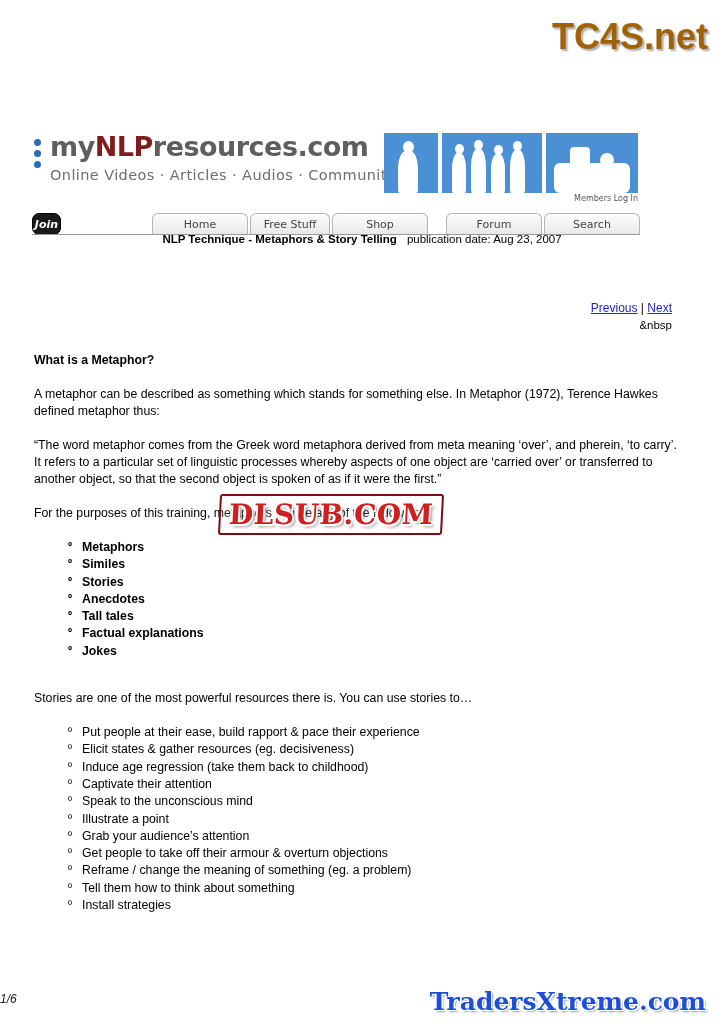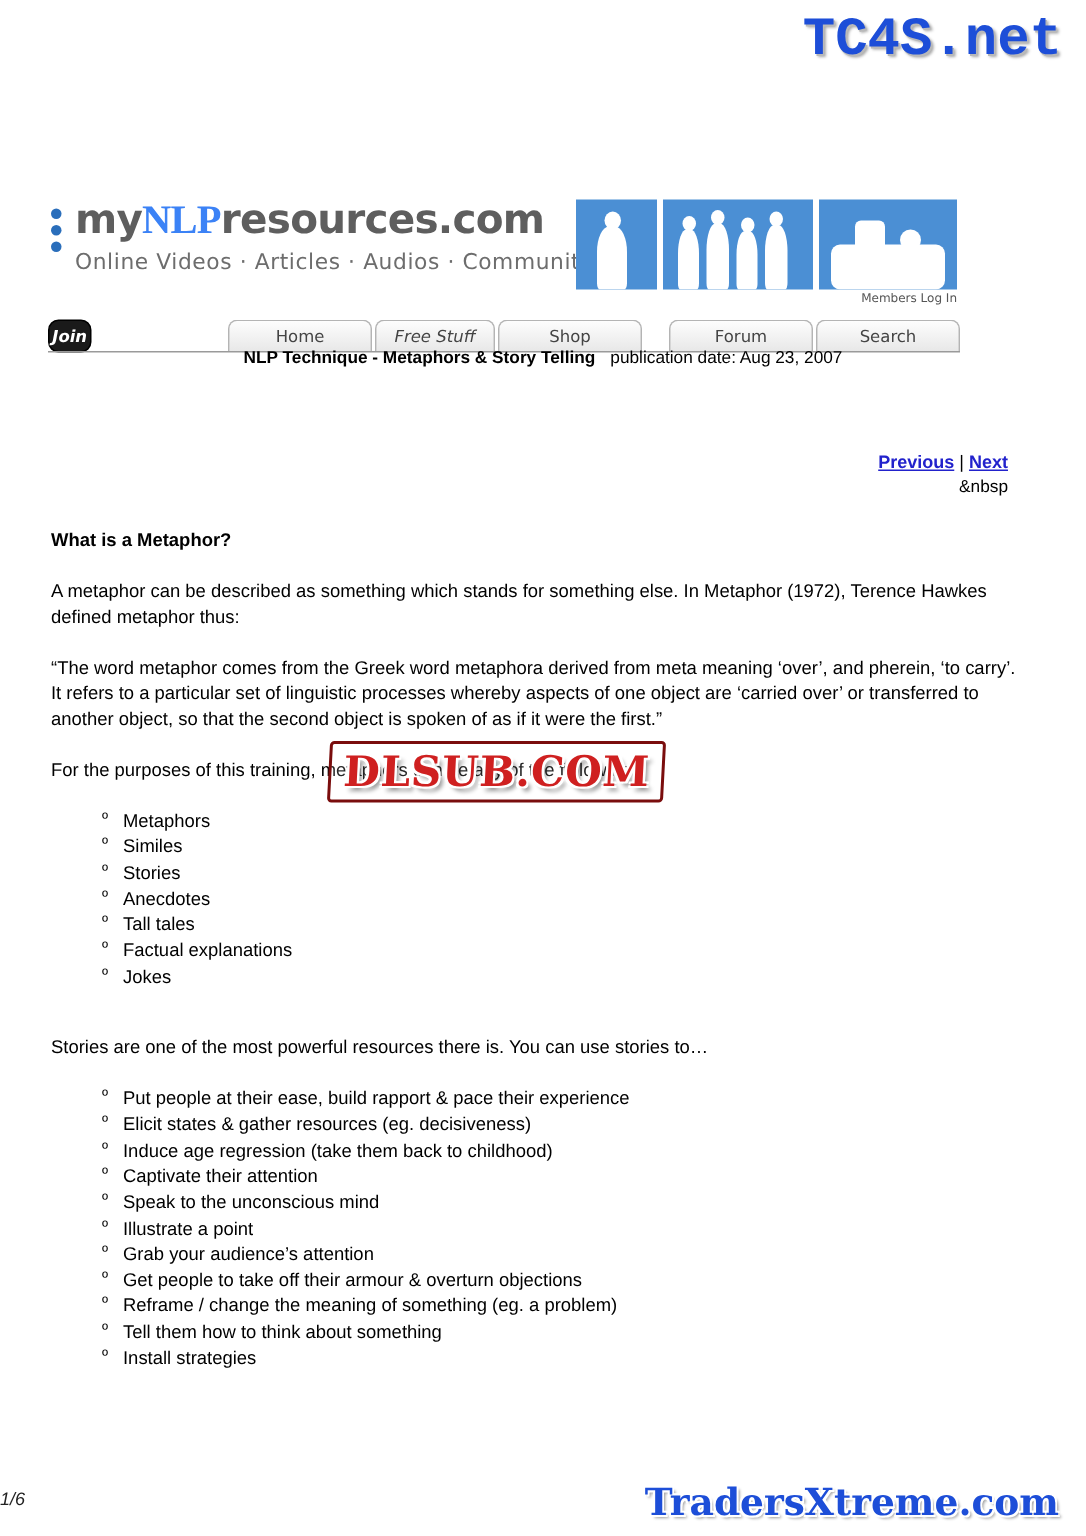--- a/index.html
+++ b/index.html
@@ -12,26 +12,26 @@
     height: 1024px;
     position: relative;
     font-family: "Liberation Sans", sans-serif;
     color: #000000;
     overflow: hidden;
   }
 
   
   .tc4s {
     position: absolute;
-    top: 6px;
+    top: 16px;
     right: 16px;
-    font-family: Liberation Mono, monospace;
+    font-family: Liberation Sans, sans-serif;
     font-size: 36px;
     font-weight: bold;
-    color: #1d4ed8;
+    color: #a16207;
     letter-spacing: 0px;
     text-shadow: 1px 1px 0 #b9b9b9, 2px 2px 2px rgba(0,0,0,0.35);
   }
 
   
   .site-header {
     position: absolute;
     top: 131px;
     left: 32px;
     width: 606px;
@@ -63,21 +63,21 @@
     position: absolute;
     left: 18px;
     top: 0px;
     font-family: "DejaVu Sans", sans-serif;
     font-size: 27px;
     font-weight: bold;
     color: #5e5e5e;
     letter-spacing: -0.5px;
     white-space: nowrap;
   }
-  .logo-text .blue { color: #3b82f6; font-family: Liberation Serif, serif; }
+  .logo-text .blue { color: #7f1d1d; }
   .logo-sub {
     position: absolute;
     left: 18px;
     top: 36px;
     font-family: "DejaVu Sans", sans-serif;
     font-size: 14.5px;
     color: #6d6d6d;
     letter-spacing: 0.4px;
     white-space: nowrap;
   }
@@ -141,21 +141,21 @@
     color: #ffffff;
     font-weight: bold;
     font-style: italic;
     border-color: #000;
     border-radius: 7px;
     border-bottom: 1px solid #000;
     height: 22px;
     line-height: 22px;
   }
   .tab.t1 { left: 120px; width: 96px; }
-  .tab.t2 { left: 218px; width: 80px; font-style: italic; }
+  .tab.t2 { left: 218px; width: 80px; }
   .tab.t3 { left: 300px; width: 96px; }
   .tab.t4 { left: 414px; width: 96px; }
   .tab.t5 { left: 512px; width: 96px; }
 
   .nav-rule {
     position: absolute;
     left: 32px;
     top: 234px;
     width: 608px;
     border-top: 1px solid #9a9a9a;
@@ -183,21 +183,20 @@
     position: absolute;
     top: 301px;
     right: 52px;
     font-size: 12px;
     text-align: right;
   }
   .pager a {
     color: #2222cc;
     text-decoration: underline;
     cursor: pointer;
-    font-weight: bold;
   }
   .pager .sep { color: #000; }
   .nbsp-line {
     position: absolute;
     top: 319px;
     right: 52px;
     font-size: 11.5px;
     color: #000;
   }
 
@@ -226,21 +225,21 @@
   }
   ul.bullets li::before {
     content: "º";
     position: absolute;
     left: 34px;
     top: -1px;
     font-size: 11px;
     color: #000;
   }
 
-  .list-1 { margin-top: 2px; }
+  .list-1 { margin-top: 2px; font-weight: bold; }
   .spacer-a { height: 30px; }
   .stories-line { margin: 0 0 14px 4px; }
 
   
   .dlsub {
     position: absolute;
     left: 219px;
     top: 494px;
     font-family: "DejaVu Serif", serif;
     font-size: 28px;

